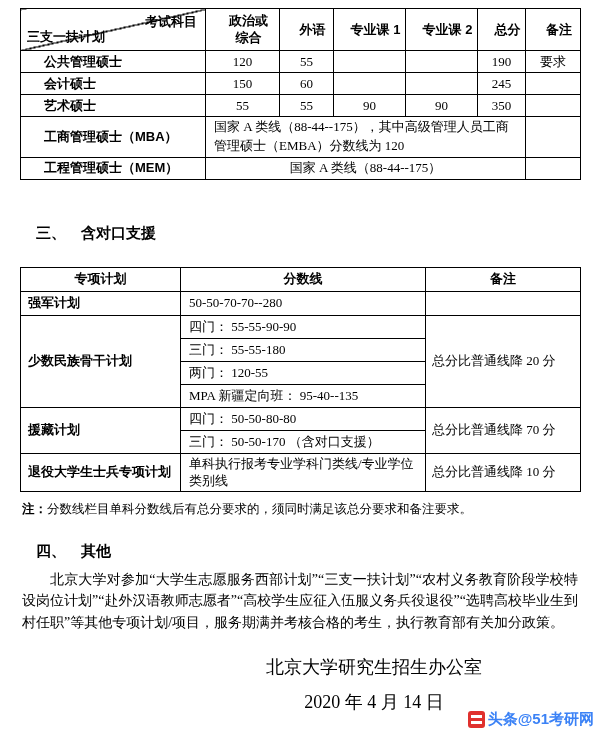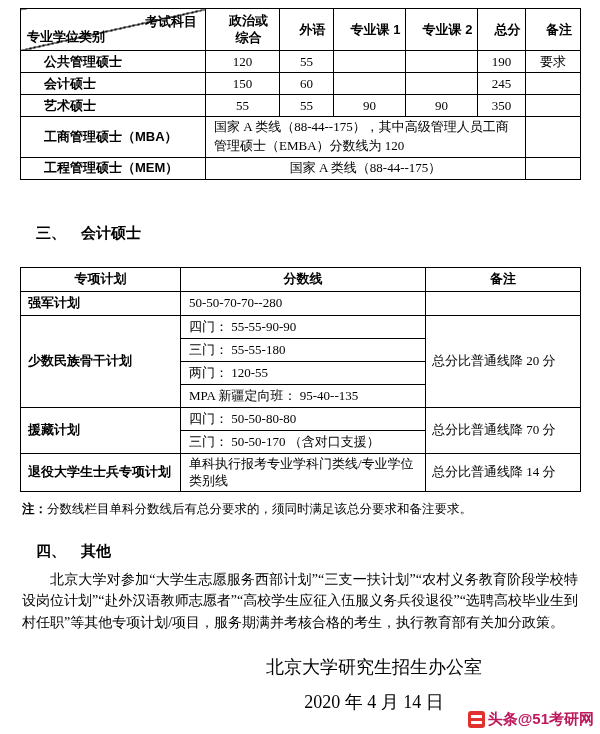--- a/index.html
+++ b/index.html
@@ -41,21 +41,21 @@
   .t2 td.remark { padding-left:6px; }
 
   .footnote { font-size:12.5px; margin:9px 0 0 2px; }
   .footnote b { font-family:"Liberation Sans","DejaVu Sans",sans-serif; }
 
   .body-par { font-size:14px; line-height:1.55; text-indent:2em; text-align:justify; margin:8px 2px 0 2px; }
 
   .signature { width:280px; margin:16px 66px 0 auto; text-align:center; font-size:18px; line-height:1.95; }
 
   .watermark { position:absolute; right:6px; bottom:5px; display:flex; align-items:center; gap:3px;
-               color:#be185d; font-weight:bold; font-size:15px;
+               color:#3b82f6; font-weight:bold; font-size:15px;
                font-family:"Liberation Sans","DejaVu Sans",sans-serif; }
   .wm-icon { width:17px; height:17px; background:#e0312e; border-radius:3px; position:relative; flex:0 0 auto; }
   .wm-icon::before { content:""; position:absolute; left:3px; right:3px; top:4px; height:3px; background:#fff; }
   .wm-icon::after  { content:""; position:absolute; left:3px; right:3px; bottom:4px; height:3px; background:#fff; }
 </style>
 </head>
 <body>
 
 <div class="page">
 
@@ -66,21 +66,21 @@
         <col style="width:54px">
       <col style="width:72px">
         <col style="width:72px">
         <col style="width:48px">
         <col style="width:55px">
     </colgroup>
     <tbody>
         <tr class="hdr" style="height:42px">
       <td class="diag">
         <span class="d-top">考试科目</span>
-        <span class="d-bot">专业学位类别</span>
+        <span class="d-bot">三支一扶计划</span>
       </td>
       <td class="pre">政治或
 综合</td>
       <td>外语</td>
       <td>专业课 1</td>
       <td>专业课 2</td>
       <td>总分</td>
       <td>备注</td>
     </tr>
 
@@ -121,21 +121,21 @@
     </tr>
 
     <tr style="height:22px">
       <td class="lbl">工程管理硕士（MEM）</td>
       <td class="span-center" colspan="5">国家 A 类线（88-44--175）</td>
       <td class="num"></td>
     </tr>
   </tbody>
     </table>
 
-  <div class="sec-heading">三、　会计硕士</div>
+  <div class="sec-heading">三、　含对口支援</div>
 
   <table class="t2">
     <colgroup>
       <col style="width:160px">
         <col style="width:245px">
         <col style="width:155px">
     </colgroup>
     <tbody>
         <tr class="hdr" style="height:24px">
       <td>专项计划</td>
@@ -169,21 +169,21 @@
       <td class="score">四门： 50-50-80-80</td>
       <td class="remark" rowspan="2">总分比普通线降 70 分</td>
     </tr>
     <tr style="height:23px">
       <td class="score">三门： 50-50-170 （含对口支援）</td>
     </tr>
 
     <tr style="height:36px">
       <td class="lbl">退役大学生士兵专项计划</td>
       <td class="score">单科执行报考专业学科门类线/专业学位类别线</td>
-      <td class="remark">总分比普通线降 14 分</td>
+      <td class="remark">总分比普通线降 10 分</td>
     </tr>
   </tbody>
     </table>
 
   <p class="footnote">
     <b>注：</b><span>分数线栏目单科分数线后有总分要求的，须同时满足该总分要求和备注要求。</span>
   </p>
 
   <div class="sec-heading h4">四、　其他</div>
   <p class="body-par">北京大学对参加“大学生志愿服务西部计划”“三支一扶计划”“农村义务教育阶段学校特设岗位计划”“赴外汉语教师志愿者”“高校学生应征入伍服义务兵役退役”“选聘高校毕业生到村任职”等其他专项计划/项目，服务期满并考核合格的考生，执行教育部有关加分政策。</p>

